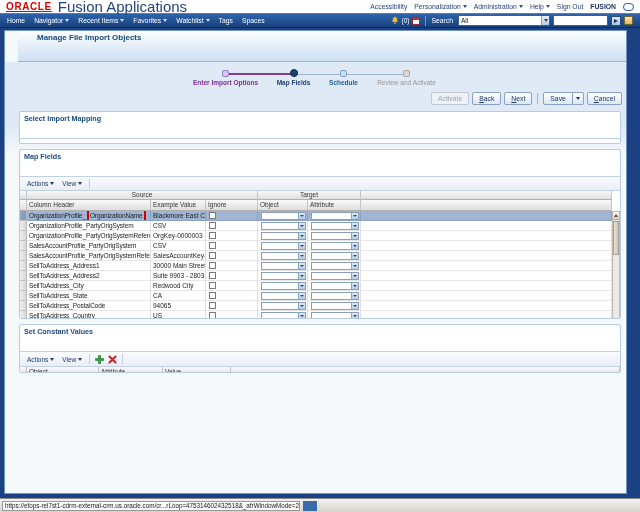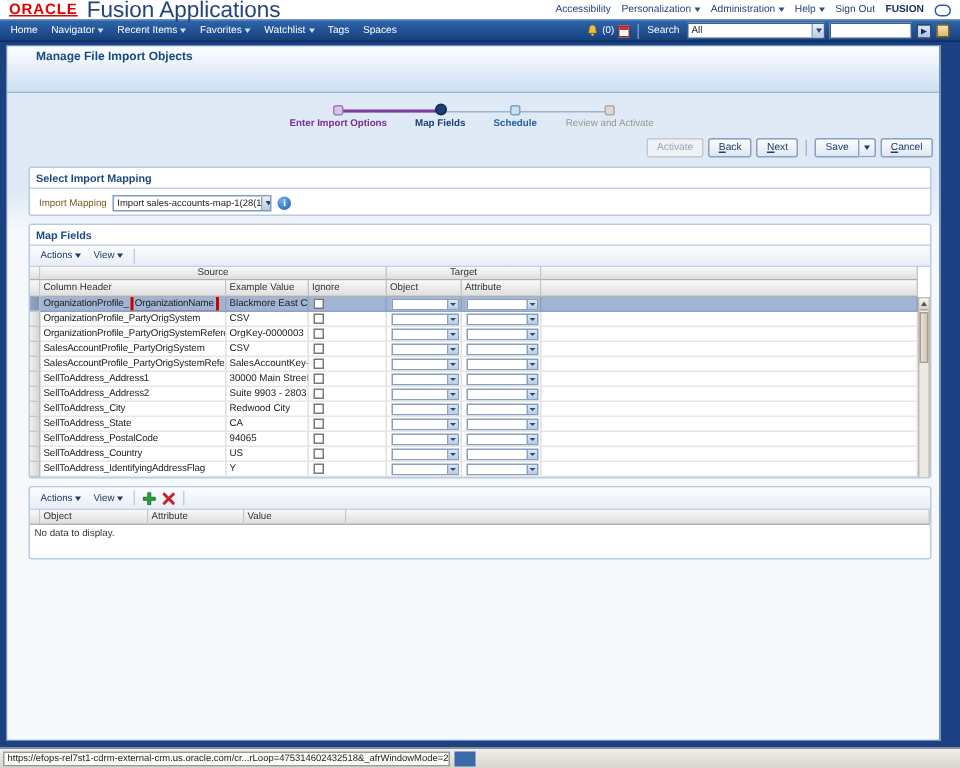--- a/index.html
+++ b/index.html
@@ -32,21 +32,21 @@
   .nselect .dd { margin-left:auto; width:8px; height:100%; background:linear-gradient(#e8f0f8,#b9cde4); border-left:1px solid #8aa5c4; display:flex; align-items:center; justify-content:center; }
   .nselect .dd i { width:0; height:0; border-left:2.5px solid transparent; border-right:2.5px solid transparent; border-top:3px solid #2c4a74; }
   .ninput { width:55px; height:11px; background:#fff; border:1px solid #3a5f92; font-size:6.5px; padding:0 2px; font-family:"Liberation Sans",sans-serif; }
   .go-btn { width:10px; height:10px; background:linear-gradient(#dce8f4,#a9c2de); border:1px solid #2c4a74; display:flex; align-items:center; justify-content:center; cursor:pointer; }
   .go-btn i { width:0; height:0; border-top:2.5px solid transparent; border-bottom:2.5px solid transparent; border-left:4px solid #16355e; }
   .adv-btn { width:9px; height:9px; background:linear-gradient(#f8e6b8,#d8b868); border:1px solid #7a6428; border-radius:1px; cursor:pointer; }
 
   
   .frame { position:absolute; top:28px; left:0; right:0; bottom:14px; background:#1c4182; padding:2px 13px 4px 4px; }
   .frame-inner { height:100%; display:flex; flex-direction:column; border:1px solid #6f93bf; background:#f6f9fc; }
-  .titlebar { height:31px; background:linear-gradient(#fdfeff,#cddff2); border-bottom:1px solid #9ab4d4; color:#174a7e; font-size:8px; font-weight:bold; line-height:14px; padding-left:19px; }
+  .titlebar { height:31px; background:linear-gradient(#fdfeff,#cddff2); border-bottom:1px solid #9ab4d4; color:#174a7e; font-size:8px; font-weight:bold; line-height:14px; padding-left:19px;margin-left:13px; }
   .content { flex:1; position:relative; background:linear-gradient(#dfeaf6 0px,#dfeaf6 66px,#f6f9fc 92px); overflow:hidden; }
 
   
   .train { position:relative; margin-top:8px; display:flex; justify-content:center; height:18px; }
   .train-line { position:absolute; top:4px; height:1px; background:#9fb3cc; z-index:0; }
   .train-line.base { left:221px; width:181px; }
   .train-line.purple { left:221px; width:68px; height:2px; top:3px; background:#7d3f98; }
   .tstep { display:flex; flex-direction:column; align-items:center; position:relative; z-index:1; cursor:pointer; }
   .tstep.s1{width:72px;} .tstep.s2{width:44px;margin-left:10px;} .tstep.s3{width:36px;margin-left:10px;} .tstep.s4{width:70px;margin-left:10px;}
   .ticon { width:7px; height:7px; margin-bottom:2px; background:#ccc; }
@@ -67,21 +67,21 @@
   .btn { height:13px; line-height:11px; padding:0 6px; font-size:6.8px; color:#1e3a68; background:linear-gradient(#fefefe,#dde7f2); border:1px solid #8aa2c2; border-radius:2px; cursor:pointer; font-family:"Liberation Sans",sans-serif; white-space:nowrap; }
   .btn.disabled { color:#9aa6b4; background:#eef1f5; border-color:#c0c9d4; }
   .split { display:flex; }
   .split .btn.main { border-radius:2px 0 0 2px; }
   .split .btn.arrow { border-radius:0 2px 2px 0; border-left:none; padding:0 3px; display:flex; align-items:center; }
   .split .btn.arrow i { width:0; height:0; border-left:2.5px solid transparent; border-right:2.5px solid transparent; border-top:3px solid #1e3a68; }
   .bsep { width:1px; height:11px; background:#a8b8cc; margin:0 2px; }
 
   
   .box { background:#fff; border:1px solid #b9cbe0; border-radius:2px; margin:5px 5px 0 14px; overflow:hidden; }
-  .box-title { color:#1c4a7e; font-size:7.2px; font-weight:bold; padding:2px 0 1px 4px; border-bottom:1px solid #c2d2e4; height:14px; }
+  .box-title { color:#1c4a7e; font-size:7.2px; font-weight:bold; padding:2px 0 1px 4px; border-bottom:1px solid #c2d2e4; height:27px; }
   #box-sim { height:33px; }
   #box-mf { height:170px; }
   #box-scv { height:49px; margin-top:5px; }
 
   .sim-row { display:flex; align-items:center; padding:4px 0 0 6px; gap:4px; }
   .sim-label { color:#7d5a21; font-size:6.5px; }
   .combo-lg { width:106px; height:11px; background:#fff; border:1px solid #7f9db9; display:flex; align-items:center; font-size:6.3px; color:#222; padding-left:2px; overflow:hidden; white-space:nowrap; }
   .combo-lg .dd { margin-left:auto; flex:none; width:8px; height:100%; background:linear-gradient(#e8f0f8,#b9cde4); border-left:1px solid #8aa5c4; display:flex; align-items:center; justify-content:center; }
   .combo-lg .dd i { width:0; height:0; border-left:2.5px solid transparent; border-right:2.5px solid transparent; border-top:3px solid #2c4a74; }
   .info-icon { width:9px; height:9px; border-radius:50%; background:radial-gradient(circle at 35% 30%, #6fb0f0, #1a5cb0); color:#fff; font-size:6.5px; font-weight:bold; text-align:center; line-height:9px; font-family:"Liberation Serif",serif; cursor:pointer; }
@@ -686,20 +686,21 @@
           <div class="vscroll">
             <div class="varrow">
                 <i></i>
               </div>
             <div class="vthumb"></div>
           </div>
         </div>
       </section>
 
       <section class="box" id="box-scv">
+        <div class="box-title">Set Constant Values</div>
         <div class="tbar" style="height:15px;">
           <span class="menu-btn">
               <span>Actions</span>
               <i class="caret"></i>
             </span>
           <span class="menu-btn">
               <span>View</span>
               <i class="caret"></i>
             </span>
           <span class="tsep"></span>

